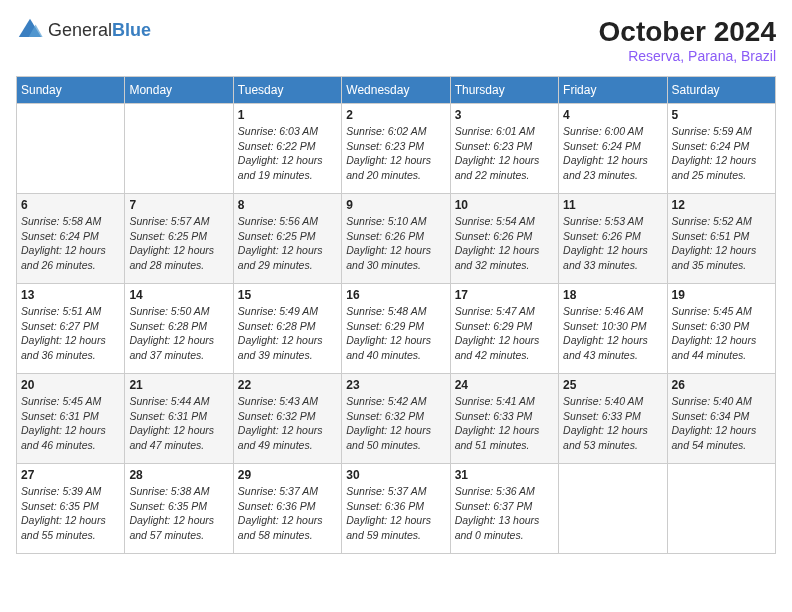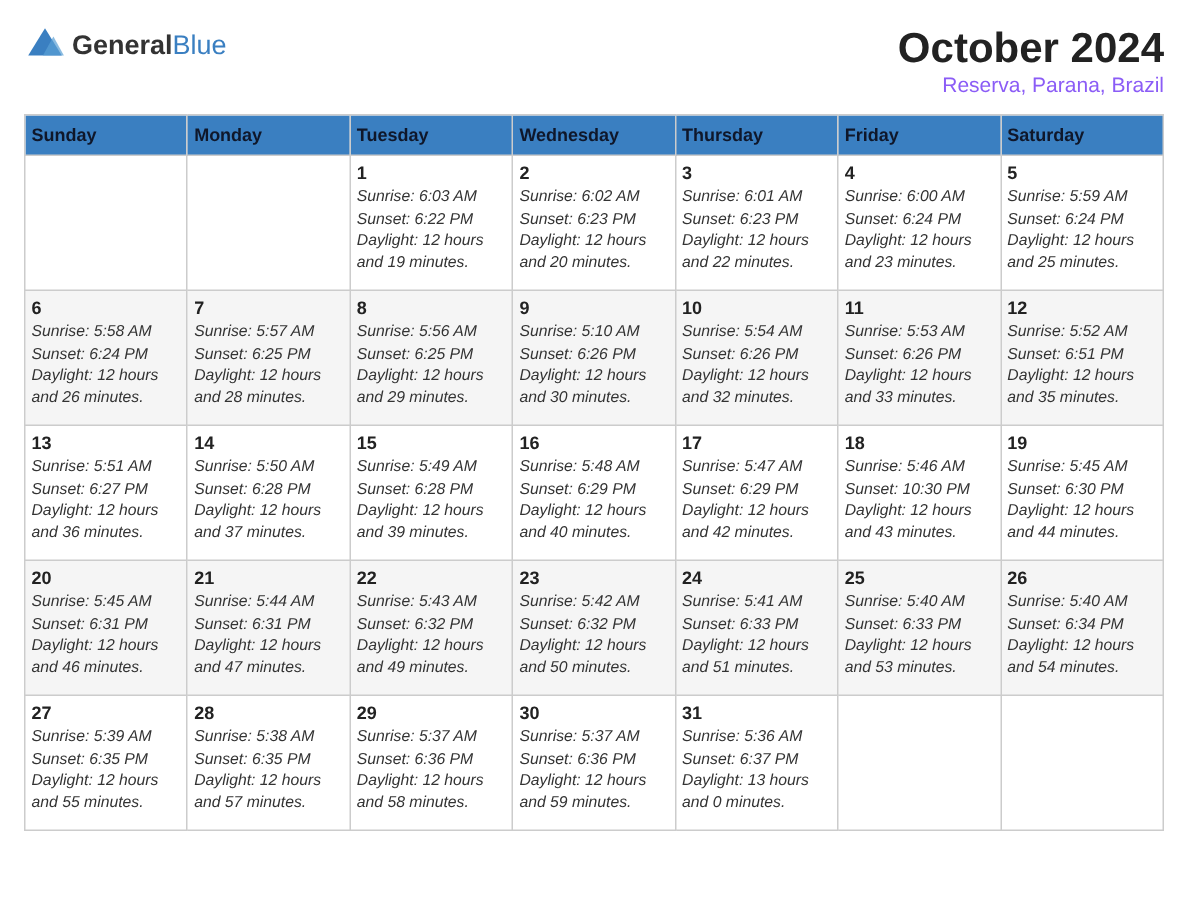--- a/index.html
+++ b/index.html
@@ -16,26 +16,26 @@
       align-items: flex-start;
       margin-bottom: 12px;
     }
     .logo {
       display: flex;
       align-items: center;
       gap: 4px;
     }
     .logo-text-general {
       font-size: 18px;
-      font-weight: bold;
+      font-weight: normal;
       color: #333;
     }
     .logo-text-blue {
       font-size: 18px;
-      font-weight: normal;
+      font-weight: bold;
       color: #3a7fc1;
       margin-top: 16px;
     }
     .logo-icon {
       width: 28px;
       height: 28px;
     }
     .title-block {
       text-align: right;
     }
@@ -48,25 +48,25 @@
       font-size: 14px;
       color: #8b5cf6;
     }
     .calendar {
       width: 100%;
       border-collapse: collapse;
       font-size: 11px;
     }
     .calendar th {
       background-color: #3a7fc1;
-      color: #0f172a;
+      color: #ffffff;
       padding: 6px 4px;
       text-align: left;
       font-size: 12px;
-      font-weight: bold;
+      font-weight: normal;
       border: 1px solid #ccc;
     }
     .calendar td {
       border: 1px solid #ccc;
       vertical-align: top;
       padding: 4px 4px;
       height: 90px;
       width: calc(100% / 7);
       background: #fff;
     }

